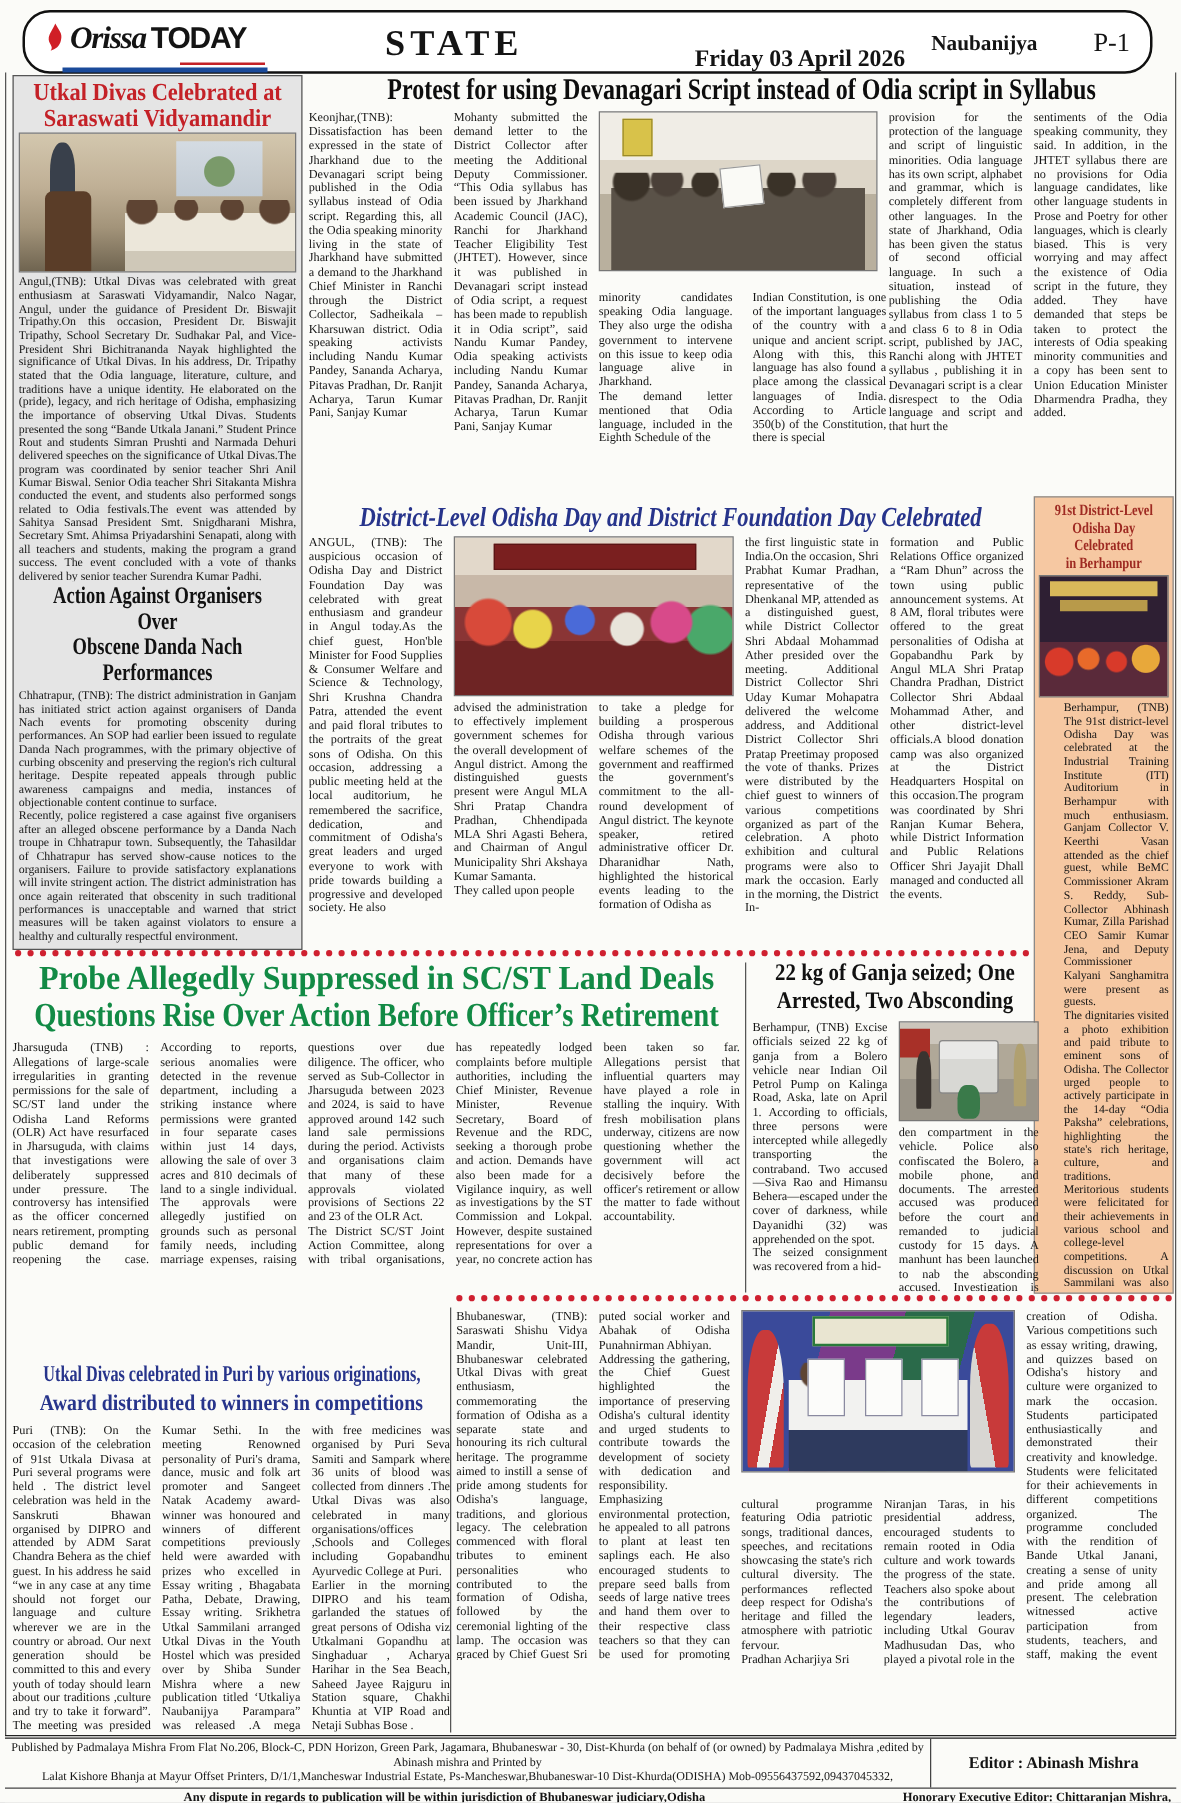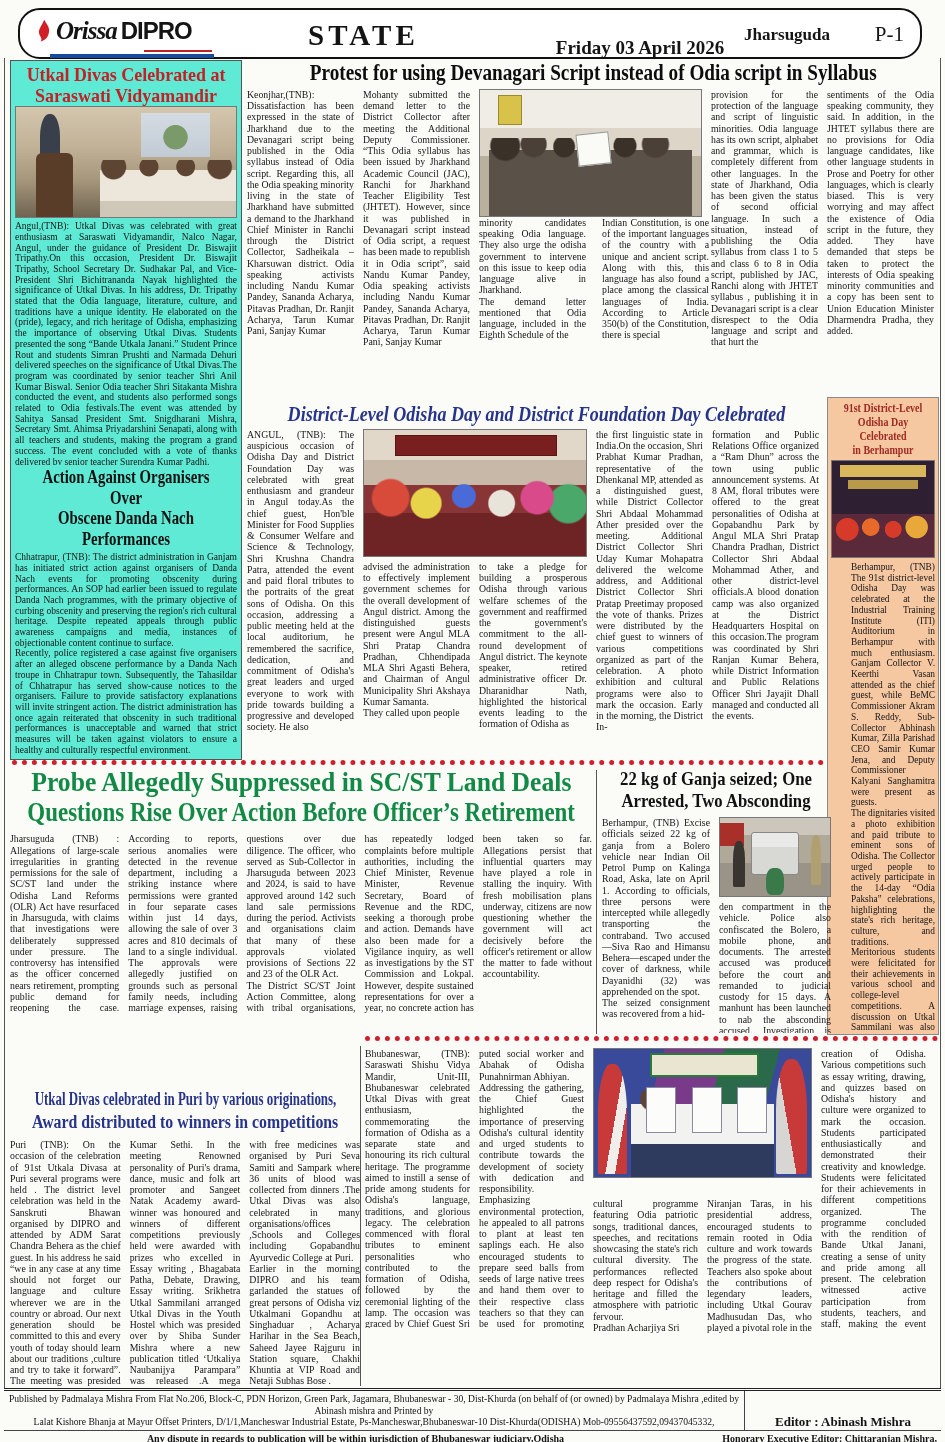--- a/index.html
+++ b/index.html
@@ -24,21 +24,21 @@
   
   .body-text{font-size:9.8px;line-height:11.25px;text-align:justify;white-space:pre-line;overflow:hidden;color:#151515;}
   .hl-wrap{display:flex;justify-content:center;overflow:visible;}
   .hl{display:inline-block;text-align:center;white-space:pre-line;font-weight:bold;line-height:1.08;}
   .nowrap{white-space:nowrap;}
   .s72{transform:scaleX(.72);} .s78{transform:scaleX(.78);} .s80{transform:scaleX(.80);}
   .s82{transform:scaleX(.82);} .s85{transform:scaleX(.85);} .s88{transform:scaleX(.88);}
   .s92{transform:scaleX(.92);} .s95{transform:scaleX(.95);}
   
   .left-box{position:absolute;left:10px;top:60px;width:232px;height:700px;border:1px solid #555;
-            padding:3px 4px;box-sizing:border-box;overflow:hidden;background:#5eead4;}
+            padding:3px 4px;box-sizing:border-box;overflow:hidden;background:#e5e5e5;}
   .a1-title{font-size:19.5px;color:#c42127;}
   .a2-title{font-size:19px;color:#111;margin-top:2px;}
   .left-box .body-text{font-size:9.5px;line-height:10.7px;margin-top:3px;}
   
   .protest{position:absolute;left:247px;top:60px;width:692px;}
   .protest-title{font-size:24px;color:#0d0d0d;}
   .cols{display:flex;gap:9px;margin-top:3px;}
   .ncol{flex:0 0 auto;}
   .district{position:absolute;left:247px;top:402px;width:578px;}
   .district-title{font-size:22px;font-style:italic;color:#27348b;}
@@ -110,45 +110,45 @@
   .p6-t-left{left:2%;top:12%;width:13%;height:86%;background:linear-gradient(100deg,#c83a3a 0 55%,#f0eeea 55% 75%,#c83a3a 75% 100%);border-radius:45% 45% 4% 4%;}
   .p6-t-right{right:2%;top:8%;width:14%;height:90%;background:linear-gradient(80deg,#d8d6d2 0 40%,#c83a3a 40% 100%);border-radius:45% 45% 4% 4%;}
   .p6-kids{left:17%;bottom:0;width:66%;height:68%;background:
      radial-gradient(circle at 15% 10%,#5e4433 0 8%,transparent 9%),
      radial-gradient(circle at 50% 8%,#5e4433 0 8%,transparent 9%),
      radial-gradient(circle at 84% 10%,#5e4433 0 8%,transparent 9%),
      linear-gradient(180deg,transparent 0 16%,#f2f2f0 16% 62%,#2e3a5e 62% 100%);}
   .p6-cert{width:13%;height:34%;background:#fcfcfa;border:1px solid #8a8aa0;top:30%;}
   
   .footer{position:absolute;left:4px;right:4px;top:1388px;border-top:3px double #222;background:#fbfbf8;}
-  .f-row1{display:flex;align-items:flex-end;border-bottom:1px solid #444;}
+  .f-row1{display:flex;align-items:center;border-bottom:1px solid #444;}
   .f-pub{flex:1;text-align:center;font-size:9.6px;line-height:11.5px;padding:2px 4px;border-right:1px solid #444;}
   .f-editor{width:196px;text-align:center;font-size:13px;font-weight:bold;}
   .f-row2{display:flex;align-items:center;}
   .f-dispute{flex:1;text-align:center;font-size:10px;font-weight:bold;padding:2px 4px;}
   .f-honorary{width:230px;text-align:right;font-size:10px;font-weight:bold;padding-right:4px;}
 </style>
 </head>
 <body>
 
 <div class="page">
 
   <div class="masthead">
     <div class="logo">
       <svg class="flame" width="15" height="24" viewBox="0 0 20 30">
           <path d="M11 0 C15 8 19 10 17 18 C16 24 11 28 6 29 C10 24 3 22 4 15 C5 10 8 7 11 0 Z" fill="#d01f26"></path>
         </svg>
       <span class="logo-orissa">Orissa</span>
-      <span class="logo-today">DIPRO</span>
+      <span class="logo-today">TODAY</span>
       <div class="logo-bar-red"></div>
       <div class="logo-bar-blue"></div>
     </div>
     <div class="mh-section">STATE</div>
     <div class="mh-date">Friday 03 April 2026</div>
-    <div class="mh-city">Jharsuguda</div>
+    <div class="mh-city">Naubanijya</div>
     <div class="mh-page">P-1</div>
   </div>
 
   <div class="vrule" style="left:4px;top:58px;height:1330px;"></div>
   <div class="vrule" style="left:940px;top:58px;height:1330px;"></div>
 
   <div class="left-box">
     <div class="hl-wrap">
         <span class="hl a1-title s92">Utkal Divas Celebrated at
 Saraswati Vidyamandir</span>
@@ -174,21 +174,21 @@
       </div>
     <div class="cols" style="height:302px;">
       <div class="ncol body-text" style="width:107px;height:302px;">Keonjhar,(TNB): Dissatisfaction has been expressed in the state of Jharkhand due to the Devanagari script being published in the Odia syllabus instead of Odia script. Regarding this, all the Odia speaking minority living in the state of Jharkhand have submitted a demand to the Jharkhand Chief Minister in Ranchi through the District Collector, Sadheikala – Kharsuwan district. Odia speaking activists including Nandu Kumar Pandey, Sananda Acharya, Pitavas Pradhan, Dr. Ranjit Acharya, Tarun Kumar Pani, Sanjay Kumar</div>
       <div class="ncol body-text" style="width:107px;height:302px;">Mohanty submitted the demand letter to the District Collector after meeting the Additional Deputy Commissioner. “This Odia syllabus has been issued by Jharkhand Academic Council (JAC), Ranchi for Jharkhand Teacher Eligibility Test (JHTET). However, since it was published in Devanagari script instead of Odia script, a request has been made to republish it in Odia script”, said Nandu Kumar Pandey, Odia speaking activists including Nandu Kumar Pandey, Sananda Acharya, Pitavas Pradhan, Dr. Ranjit Acharya, Tarun Kumar Pani, Sanjay Kumar</div>
       <div class="ncol" style="width:223px;">
         <div class="ph ph2">
           <div class="shape p2-sign"></div>
           <div class="shape p2-group"></div>
           <div class="shape p2-paper"></div>
         </div>
-        <div class="cols" style="height:168px;margin-top:0;gap:16px;">
+        <div class="cols" style="height:168px;margin-top:16px;gap:16px;">
           <div class="ncol body-text" style="width:107px;height:168px;">minority candidates speaking Odia language. They also urge the odisha government to intervene on this issue to keep odia language alive in Jharkhand.
 The demand letter mentioned that Odia language, included in the Eighth Schedule of the</div>
           <div class="ncol body-text" style="width:107px;height:168px;">Indian Constitution, is one of the important languages of the country with a unique and ancient script. Along with this, this language has also found a place among the classical languages of India. According to Article 350(b) of the Constitution, there is special</div>
         </div>
       </div>
       <div class="ncol body-text" style="width:107px;height:302px;">provision for the protection of the language and script of linguistic minorities. Odia language has its own script, alphabet and grammar, which is completely different from other languages. In the state of Jharkhand, Odia has been given the status of second official language. In such a situation, instead of publishing the Odia syllabus from class 1 to 5 and class 6 to 8 in Odia script, published by JAC, Ranchi along with JHTET syllabus , publishing it in Devanagari script is a clear disrespect to the Odia language and script and that hurt the</div>
       <div class="ncol body-text" style="width:107px;height:302px;">sentiments of the Odia speaking community, they said.  In addition, in the JHTET syllabus there are no provisions for Odia language candidates, like other language students in  Prose and Poetry for other languages, which is clearly biased. This is very worrying and may affect the existence of Odia script in the future, they added. They have demanded that steps be taken to protect the interests of Odia speaking minority communities and a copy has been sent to Union Education Minister Dharmendra Pradha, they added.</div>
     </div>
   </div>
 

